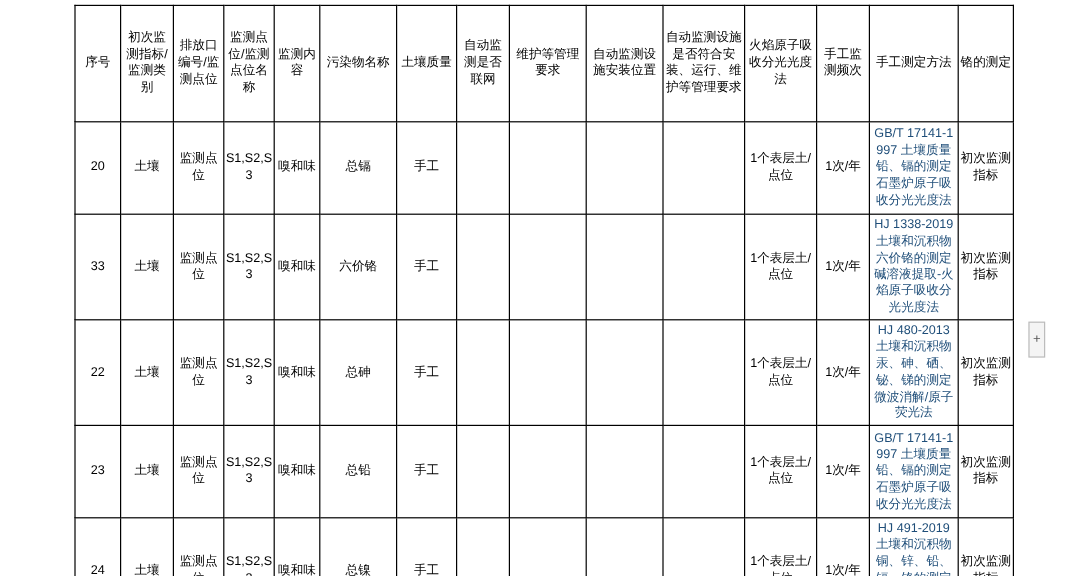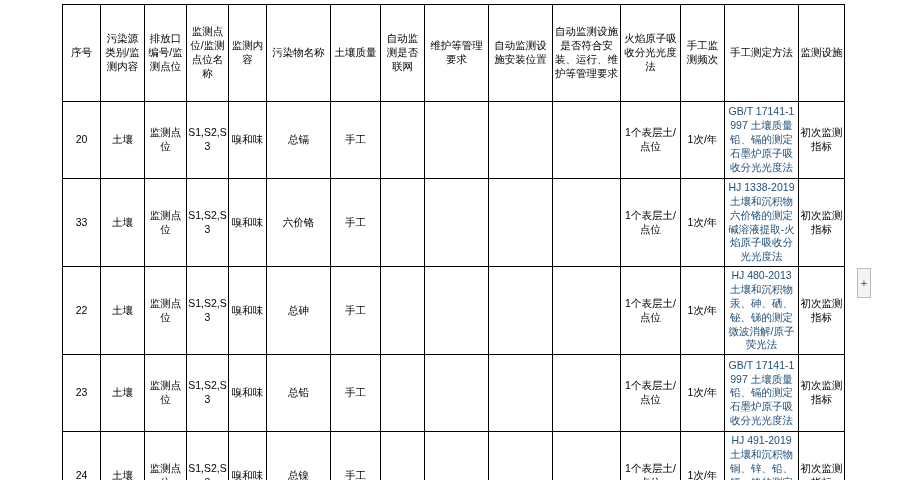--- a/index.html
+++ b/index.html
@@ -118,34 +118,34 @@
           <col class="c9">
         <col class="c10">
           <col class="c11">
           <col class="c12">
           <col class="c13">
           <col class="c14">
       </colgroup>
       <thead>
         <tr>
           <th>序号</th>
-          <th>污染源类别/监测内容</th>
+          <th>初次监测指标/监测类别</th>
           <th>排放口编号/监测点位</th>
           <th>监测点位/监测点位名称</th>
           <th>监测内容</th>
           <th>污染物名称</th>
           <th>土壤质量</th>
           <th>自动监测是否联网</th>
           <th>维护等管理要求</th>
           <th>自动监测设施安装位置</th>
           <th>自动监测设施是否符合安装、运行、维护等管理要求</th>
           <th>火焰原子吸收分光光度法</th>
           <th>手工监测频次</th>
           <th>手工测定方法</th>
-          <th>监测设施</th>
+          <th>铬的测定</th>
         </tr>
       </thead>
       <tbody>
         <tr>
           <td>20</td>
           <td>土壤</td>
           <td>监测点位</td>
           <td>S1,S2,S3</td>
           <td>嗅和味</td>
           <td>总镉</td>

